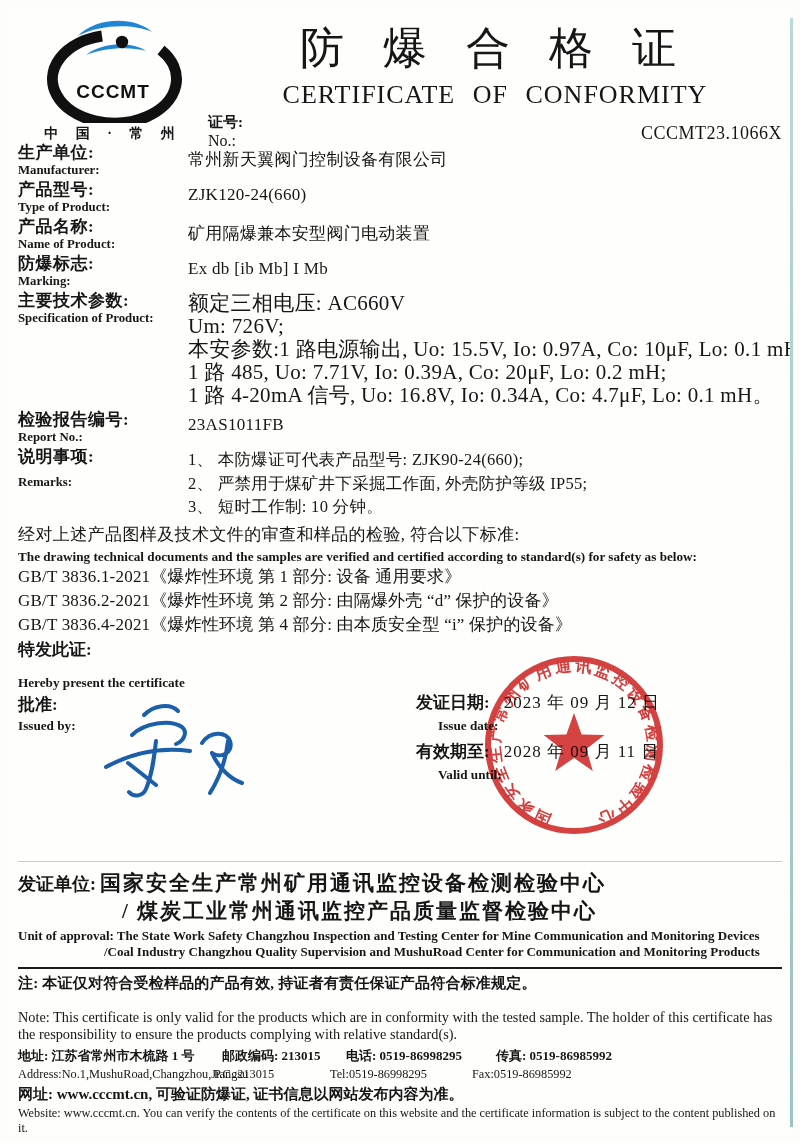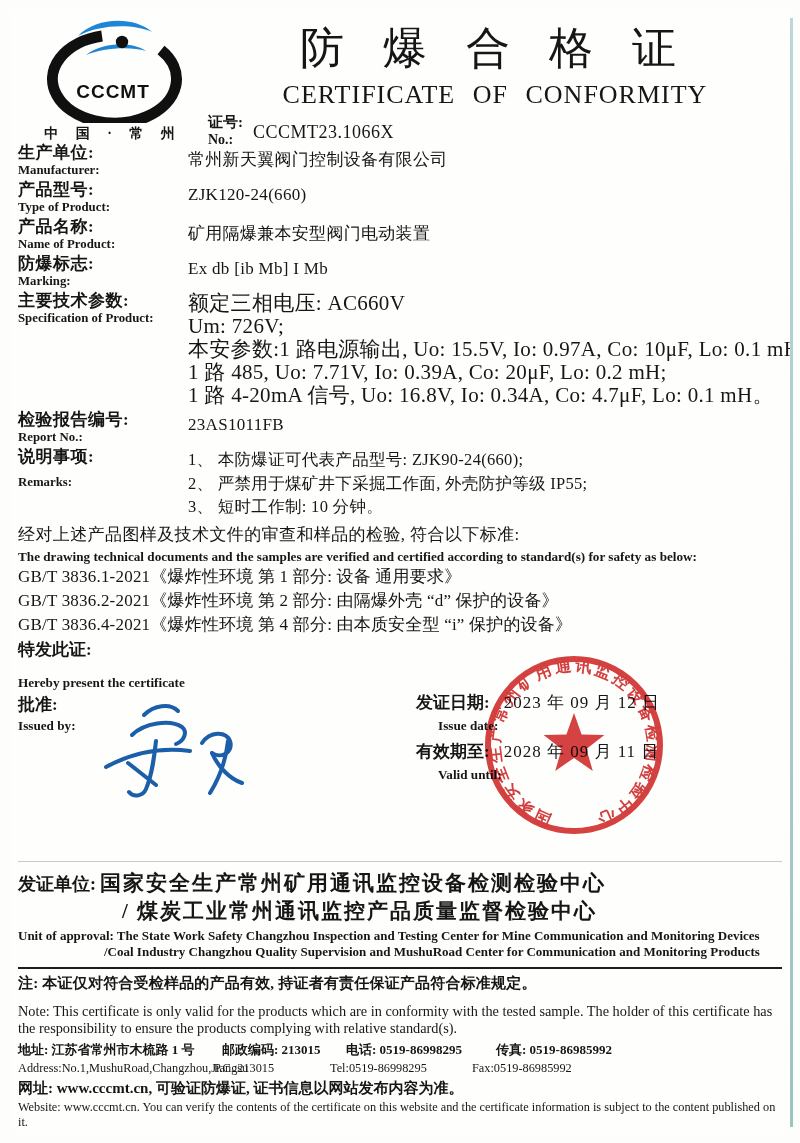--- a/index.html
+++ b/index.html
@@ -22,24 +22,24 @@
     position:absolute; left:10px; top:9px; right:10px; bottom:9px;
     background:#fefefc; padding:4px 8px 0 8px; overflow:hidden;
   }
   
   .header { display:flex; margin-top:2px; height:128px; }
   .logo-col { width:190px; flex:none; text-align:center; padding-top:4px; }
   .logo-sub { font-size:14px; letter-spacing:7px; font-weight:700; margin-top:-2px; }
   .title-col { flex:1; text-align:center; padding-top:4px; }
   .title-cn { font-size:44px; letter-spacing:14px; font-weight:400; white-space:nowrap; }
   .title-en { font-size:26px; letter-spacing:1px; word-spacing:10px; margin-top:2px; }
-  .certno-row { display:flex; justify-content:flex-start; align-items:center; margin-top:3px; gap:10px; }
+  .certno-row { display:flex; justify-content:space-between; align-items:center; margin-top:3px; gap:10px; }
   .certno-labels { text-align:left; }
   .certno-labels .cn { font-size:15px; font-weight:700; }
-  .certno-labels .en { font-size:14px; font-weight:700; }
+  .certno-labels .en { font-size:16px; font-weight:400; }
   .certno-value { font-size:18px; letter-spacing:.5px; padding-top:4px; }
   
   .frow { display:flex; margin-bottom:1px; }
   .lbl { width:170px; flex:none; line-height:1.15; }
   .lbl .cn { font-size:17px; font-weight:700; letter-spacing:.5px; }
   .lbl .en { font-size:12.8px; font-weight:700; }
   .fval { flex:1; font-size:17px; padding-top:5px; letter-spacing:.3px; }
   .r36 { min-height:36px; }
   .specline { font-size:21px; line-height:23px; white-space:nowrap; }
   .remline  { font-size:16.5px; line-height:23.5px; }
@@ -65,21 +65,21 @@
   .issuer { border-top:1px solid rgba(110,120,118,.38); padding-top:7px; }
   .iss-l1 { display:flex; align-items:baseline; }
   .iss-label { font-size:18px; font-weight:700; flex:none; margin-right:4px; }
   .iss-name { font-size:21px; font-weight:700; letter-spacing:2px; white-space:nowrap; }
   .iss-l2 { margin-left:104px; font-size:21px; font-weight:700; letter-spacing:2px; white-space:nowrap; }
   .iss-en1 { font-size:13px; font-weight:700; margin-top:3px; white-space:nowrap; }
   .iss-en2 { font-size:13px; font-weight:700; margin-left:86px; white-space:nowrap; }
   
   .divider { border:none; border-top:2.5px solid #1c1c1c; margin:7px 0 5px 0; }
   .note-cn { font-size:15px; font-weight:700; letter-spacing:.2px; }
-  .note-en { font-size:14.3px; line-height:1.25; margin-top:10px; }
+  .note-en { font-size:14.3px; line-height:1.25; margin-top:16px; }
   .addr-row { display:flex; margin-top:3px; }
   .addr-row.cnr { font-size:13px; font-weight:700;gap:8px; }
   .addr-row.enr { font-size:12.3px; margin-top:2px; }
   .c1 { width:196px; flex:none; } .c2 { width:116px; flex:none; }
   .c3 { width:142px; flex:none; } .c4 { flex:1; }
   .web-cn { font-size:15px; font-weight:600; margin-top:3px; }
   .web-en { font-size:12.3px; margin-top:2px; }
 </style>
 </head>
 <body>

